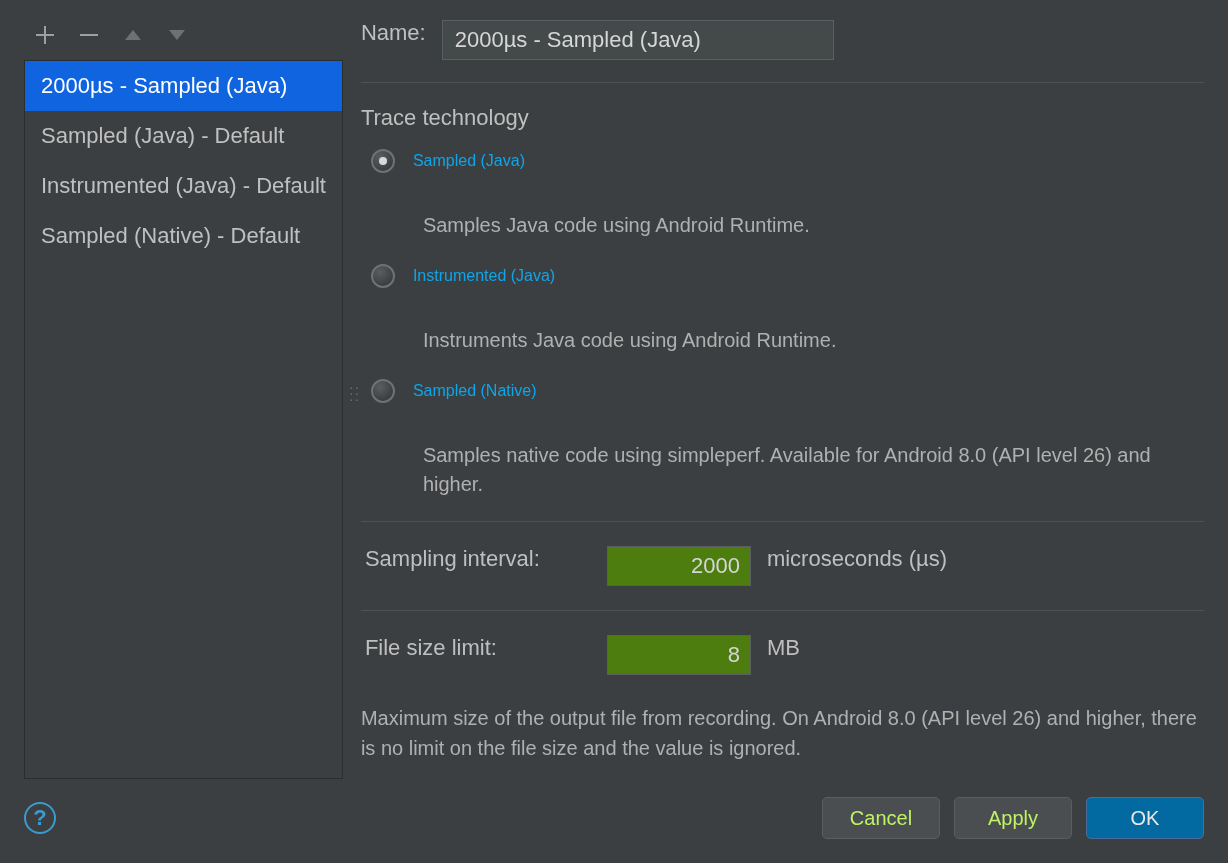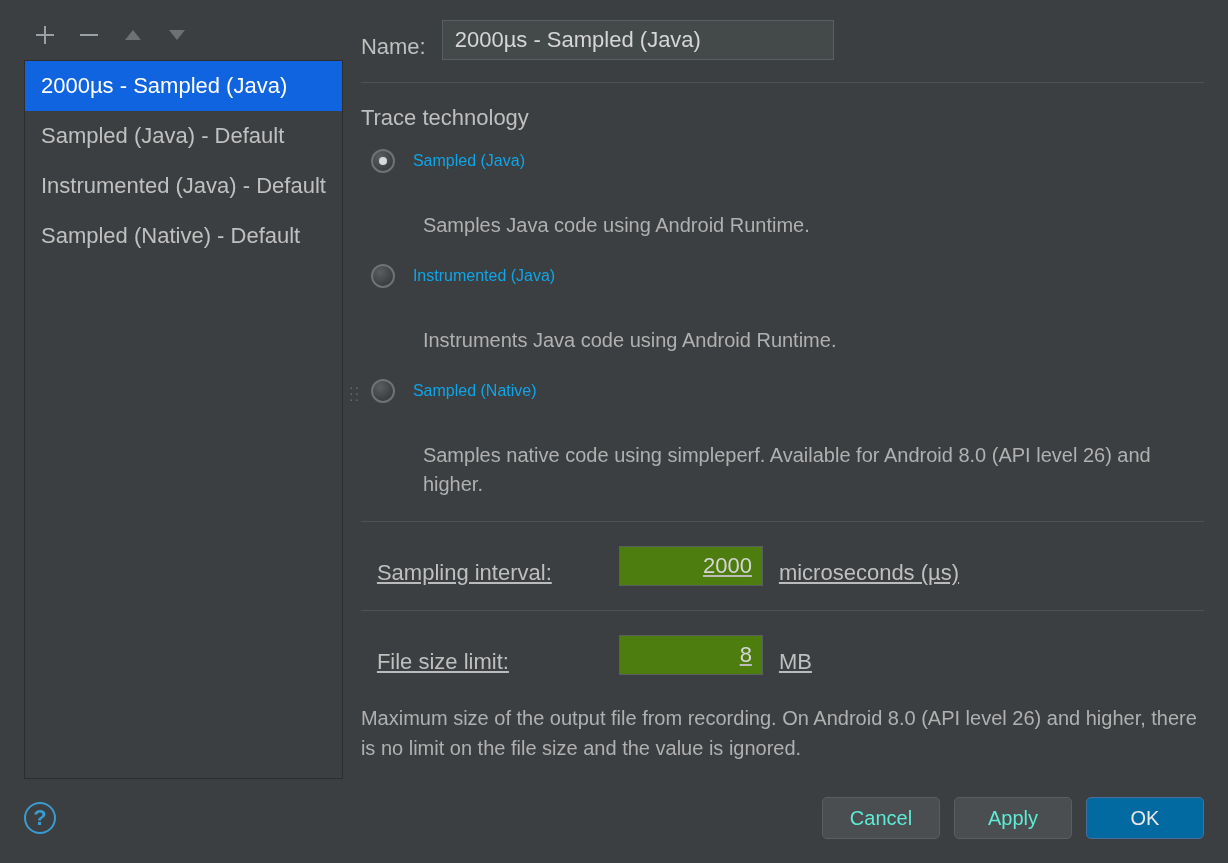--- a/index.html
+++ b/index.html
@@ -78,21 +78,21 @@
     top: 366px;
     color: #6e6e6e;
     font-size: 14px;
     line-height: 6px;
     letter-spacing: 1px;
     user-select: none;
     cursor: col-resize;
   }
   .row-name {
     display: flex;
-    align-items: flex-end;
+    align-items: flex-start;
     gap: 16px;
     margin-bottom: 22px;
   }
   .label { color: #bfbfbf; font-size: 22px; }
   .text-input {
     background: #44494a;
     border: 1px solid #5a5e60;
     color: #d6d6d6;
     font-size: 22px;
     padding: 6px 12px;
@@ -137,24 +137,23 @@
   .radio-label { font-size: 16px; color: #0ea5e9; }
   .radio-desc {
     font-size: 20px;
     color: #b0b0b0;
     padding: 4px 0 22px 62px;
     line-height: 1.45;
     margin-top: 28px;
   }
   .field-row {
     display: flex;
-    align-items: flex-end;
+    align-items: flex-start;
     gap: 16px;
-    margin: 24px 0 24px 16px;
-    text-decoration: underline;
+    margin: 24px 0 24px 4px;
   }
   .field-label { width: 226px; font-size: 22px; color: #bfbfbf; }
   .num-input {
     background: #4d7c0f;
     border: 1px solid #5a5e60;
     color: #d6d6d6;
     font-size: 22px;
     text-align: right;
     padding: 6px 10px;
     height: 40px;
@@ -185,21 +184,21 @@
     font-size: 22px;
     font-weight: 600;
     cursor: pointer;
     margin-right: auto;
   }
   .btn {
     min-width: 118px;
     height: 42px;
     border: 1px solid #5a5e60;
     background: #4a4e50;
-    color: #5eead4;
+    color: #bef264;
     font-size: 20px;
     border-radius: 5px;
     cursor: pointer;
     padding: 0 20px;
   }
   .btn.default {
     background: #0369a1;
     border-color: #4a6e9b;
     color: #e8e8e8;
   }

